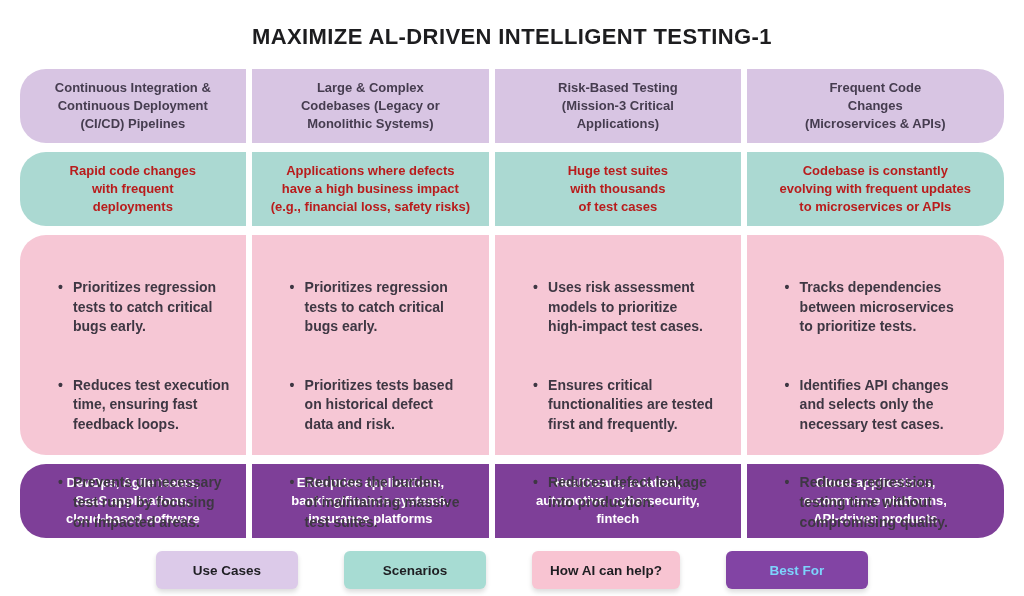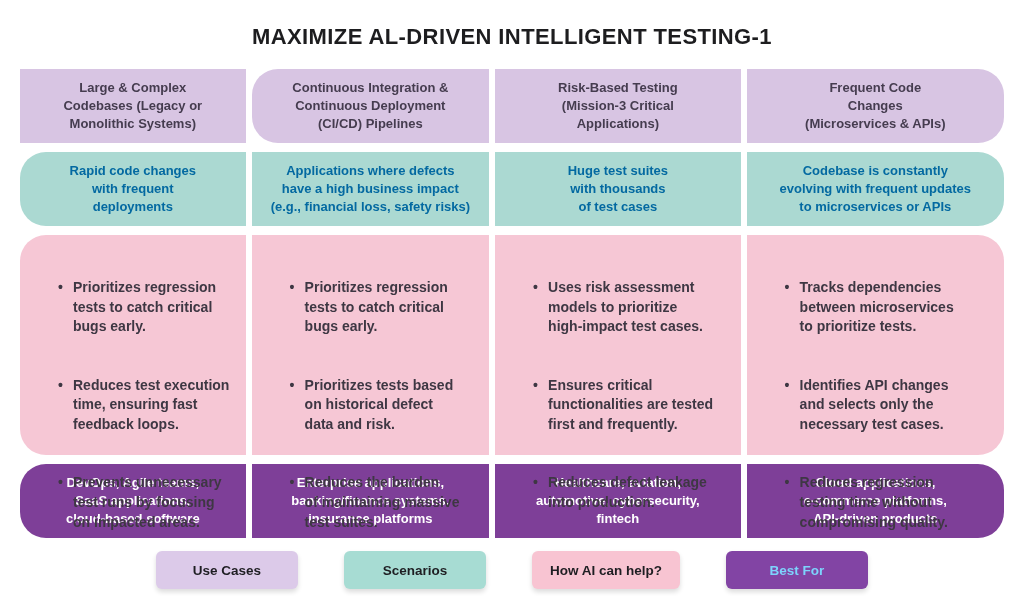--- a/index.html
+++ b/index.html
@@ -39,21 +39,21 @@
     font-size: 13px;
     font-weight: 600;
     line-height: 1.38;
     padding: 6px 10px;
   }
   
   .edge-l { border-radius: 26px 0 0 26px; }
   .edge-r { border-radius: 0 26px 26px 0; }
 
   .row-usecase  { background: #d8c5e3; color: #453c4f; }
-  .row-scenario { background: #abd9d2; color: #0369a1; }
+  .row-scenario { background: #abd9d2; color: #b91c1c; }
   .row-help     { background: #f6c7d5; color: #3e3743; align-items: flex-start; justify-content: flex-start; text-align: left; padding: 0; }
   .row-best     { background: #7e3f98; color: #ffffff; font-weight: 700; }
 
   .bullets {
     list-style: none;
     padding: 25px 8px 0 38px;
     white-space: pre-line;
   }
   .bullets li {
     position: relative;
@@ -97,26 +97,26 @@
 </style>
 </head>
 <body>
 
 <div class="page">
 
   <div class="title">MAXIMIZE AL-DRIVEN INTELLIGENT TESTING-1</div>
 
   <div class="grid">
 
+    <div class="cell row-usecase edge-l">Continuous Integration &amp;
+Continuous Deployment
+(CI/CD) Pipelines</div>
     <div class="cell row-usecase">Large &amp; Complex
 Codebases (Legacy or
 Monolithic Systems)</div>
-    <div class="cell row-usecase edge-l">Continuous Integration &amp;
-Continuous Deployment
-(CI/CD) Pipelines</div>
     <div class="cell row-usecase">Risk-Based Testing
 (Mission-3 Critical
 Applications)</div>
     <div class="cell row-usecase edge-r">Frequent Code
 Changes
 (Microservices &amp; APIs)</div>
 
     <div class="cell row-scenario edge-l">Rapid code changes
 with frequent
 deployments</div>

